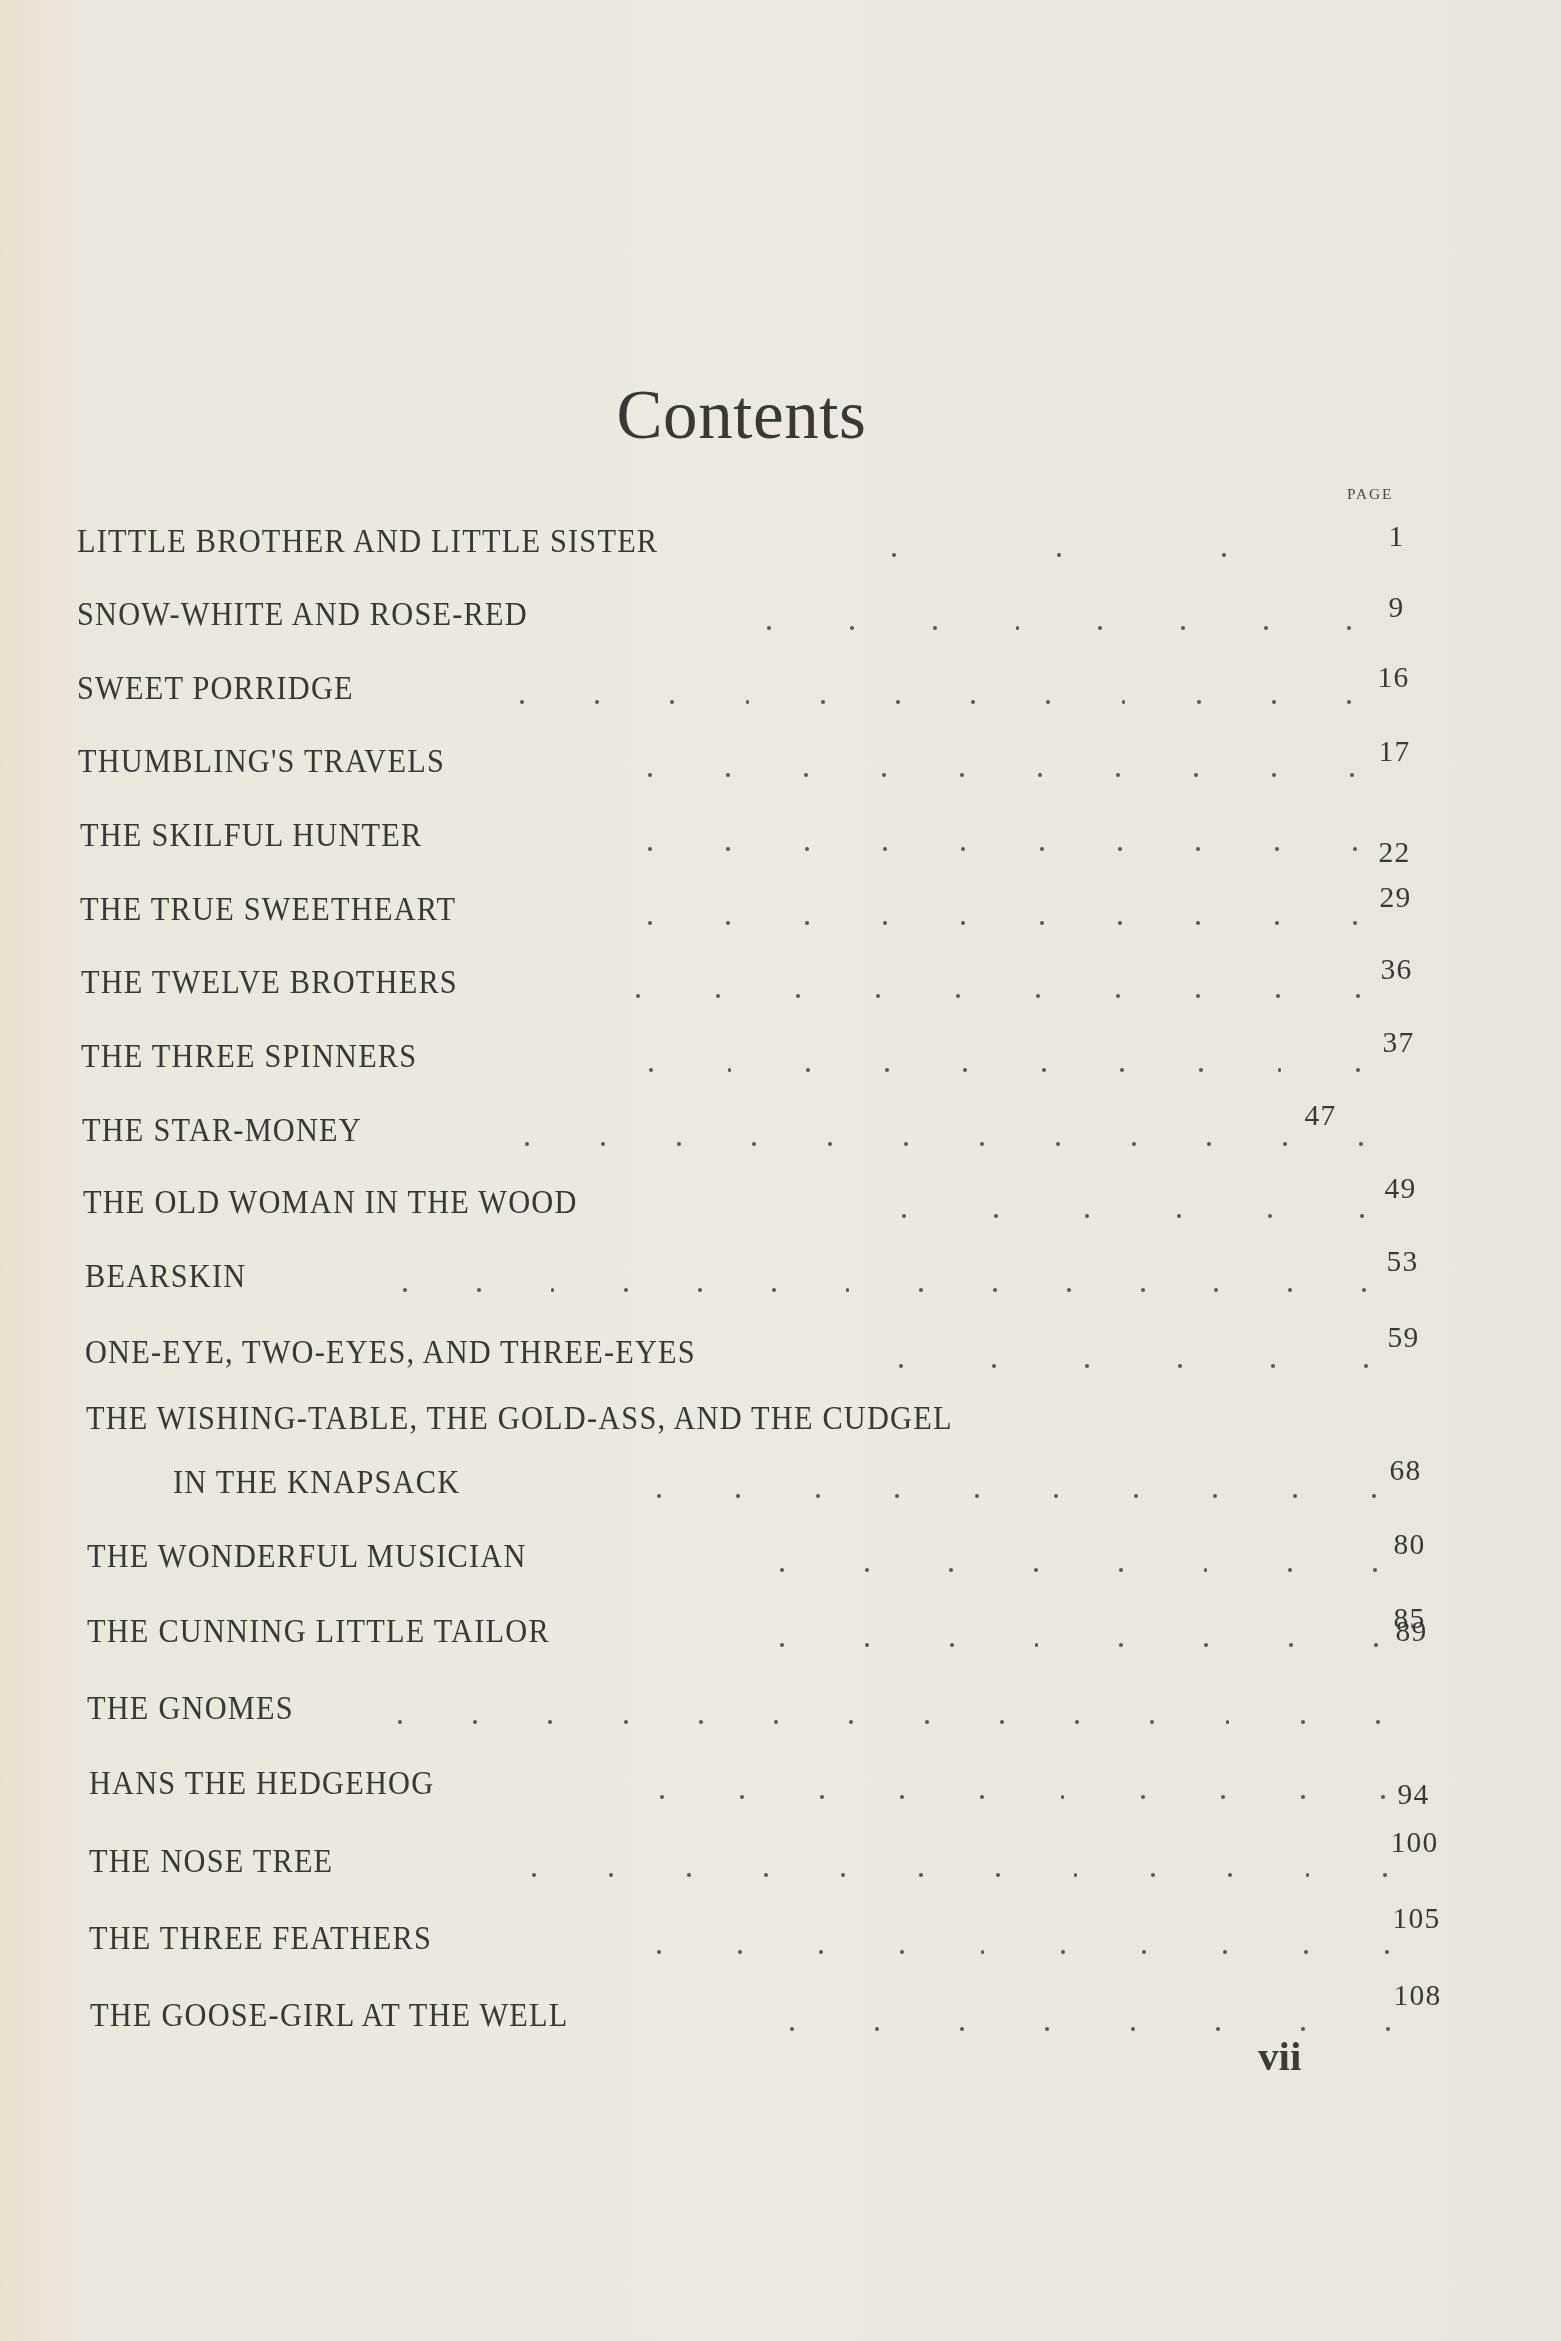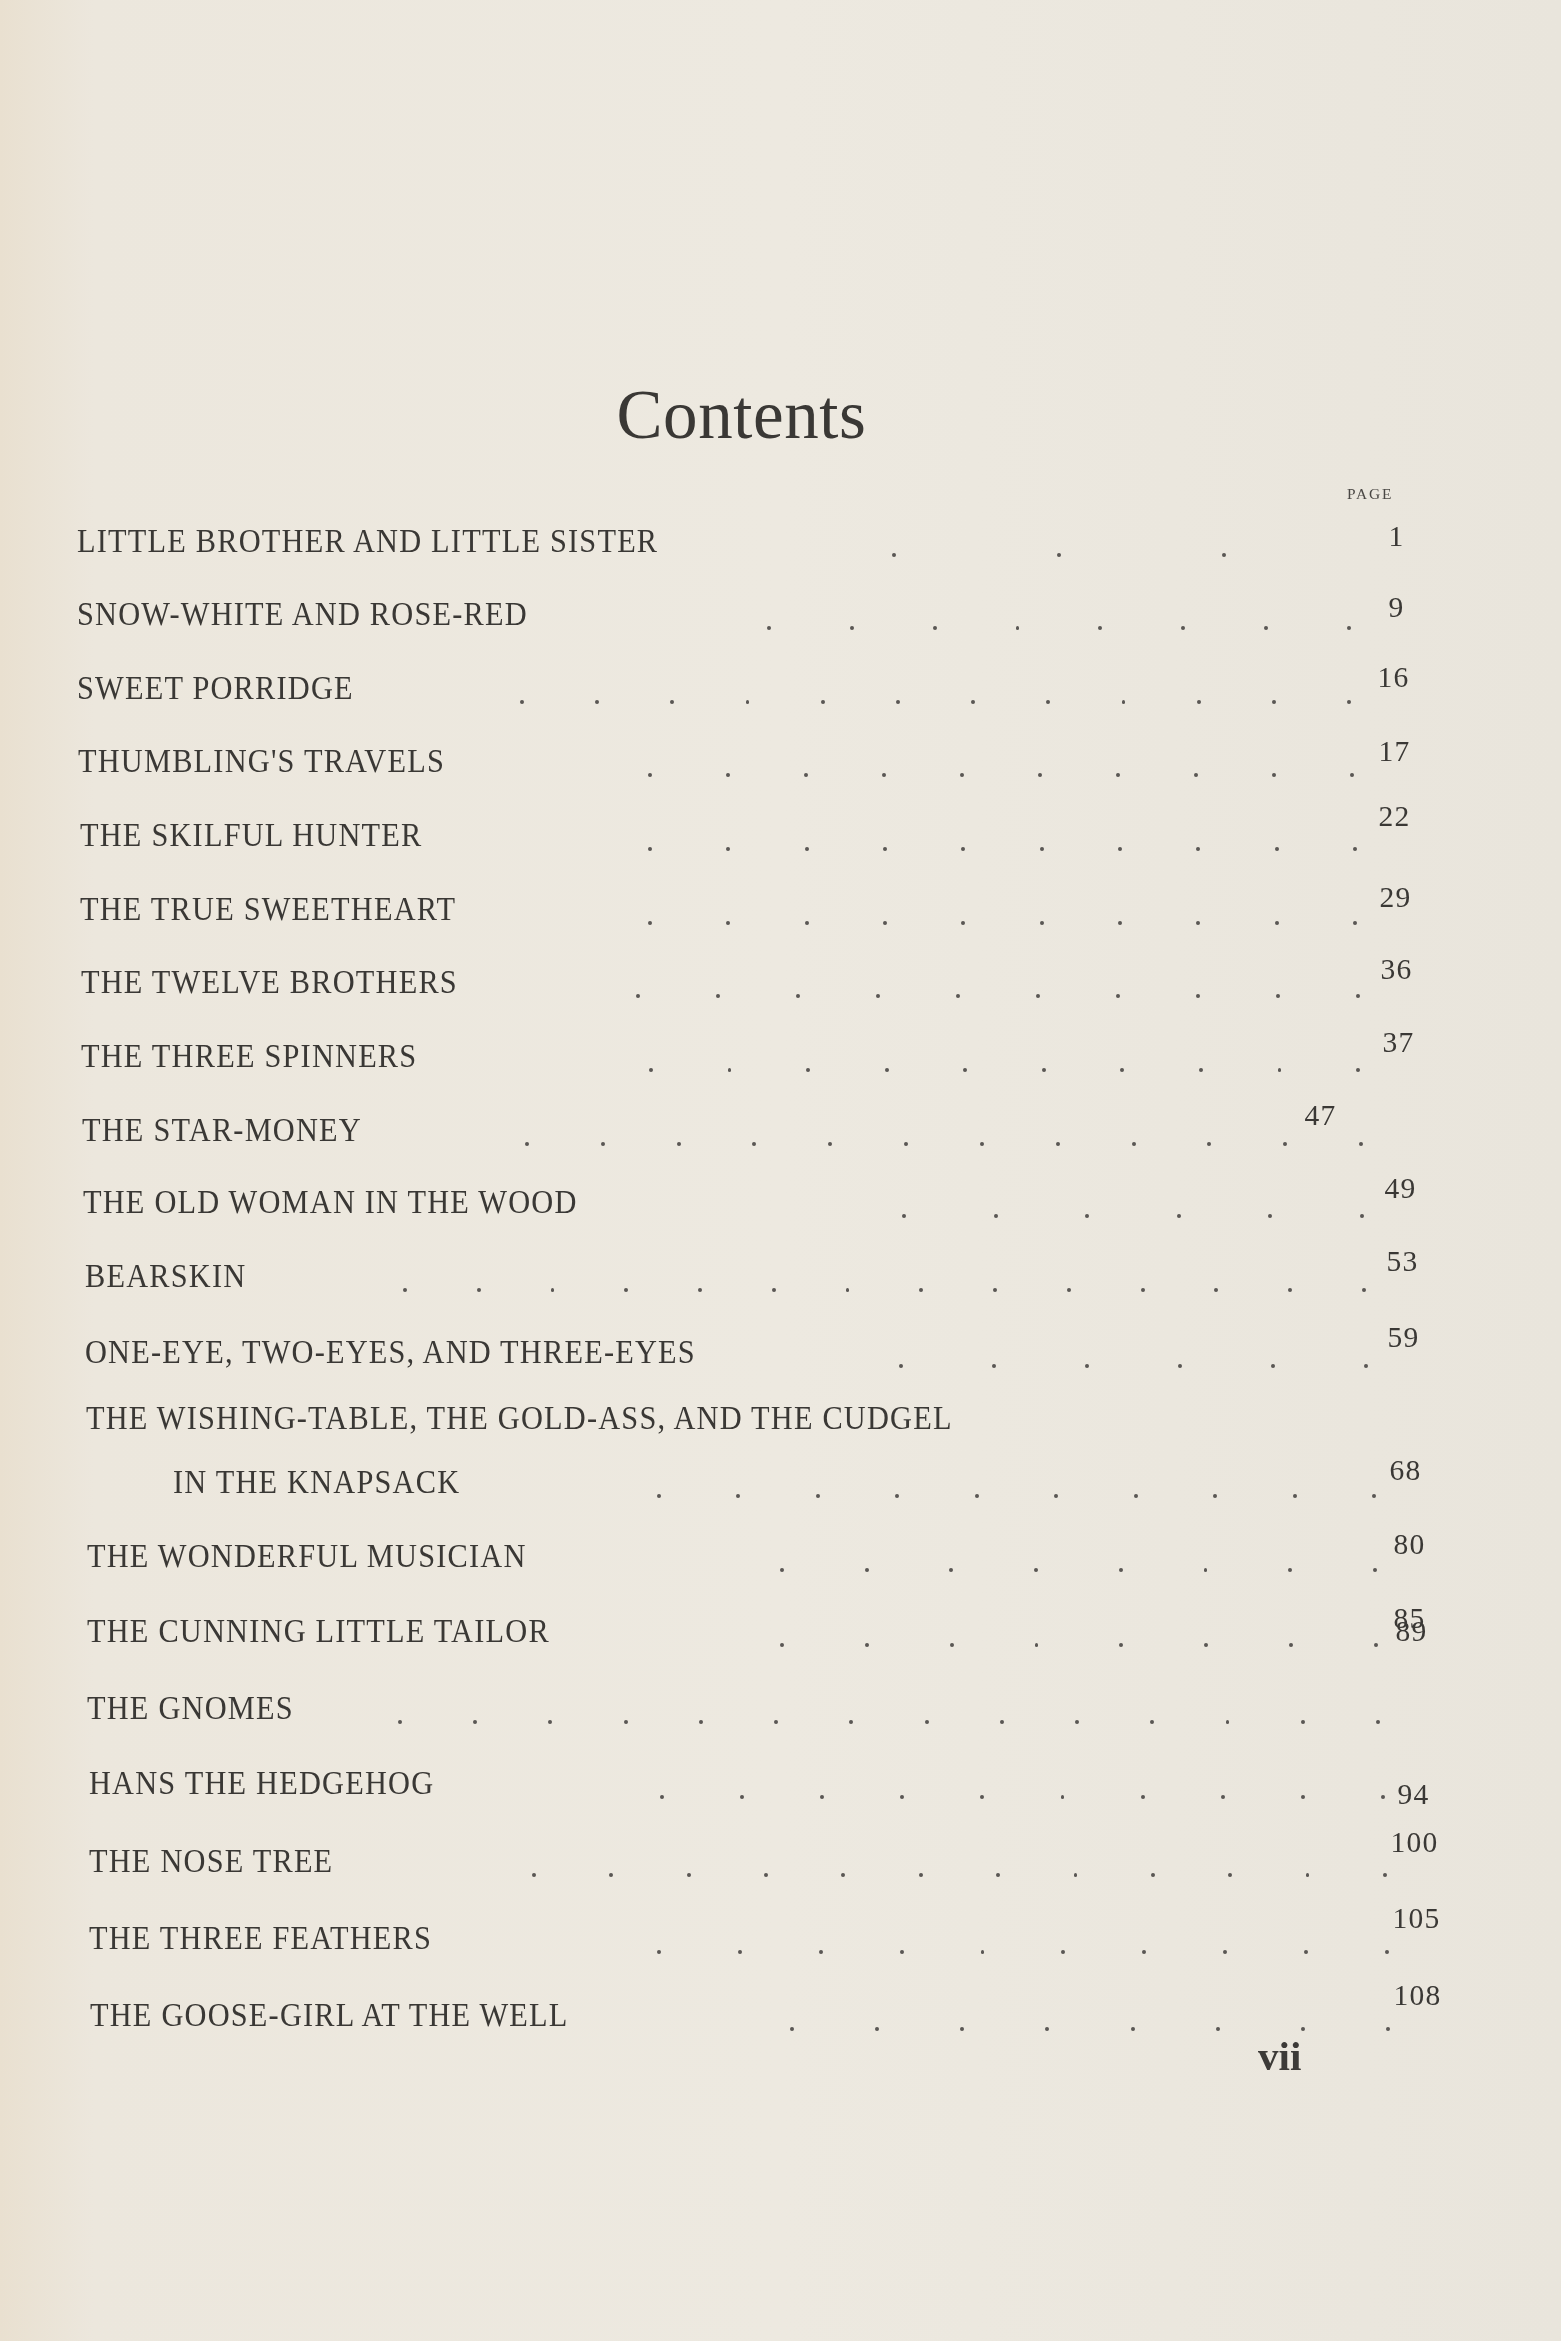--- a/index.html
+++ b/index.html
@@ -181,21 +181,21 @@
           <span></span>
           <span></span>
           <span></span>
           <span></span>
           <span></span>
           <span></span>
           <span></span>
           <span></span>
         </div>
     </div>
-    <div class="page-num" style="left:1356px; top:800px;">22</div>
+    <div class="page-num" style="left:1356px; top:836px;">22</div>
 
     <div class="entry" style="left:80px; top:891px;">
       <span class="entry-title">THE TRUE SWEETHEART</span>
       <div class="leaders" style="left:568px; width:709px;">
           <span></span>
           <span></span>
           <span></span>
           <span></span>
           <span></span>
           <span></span>

